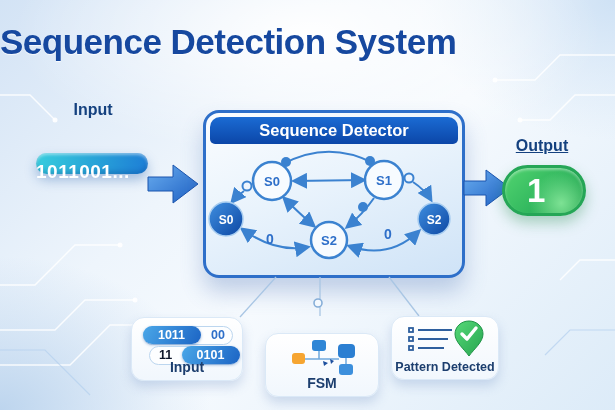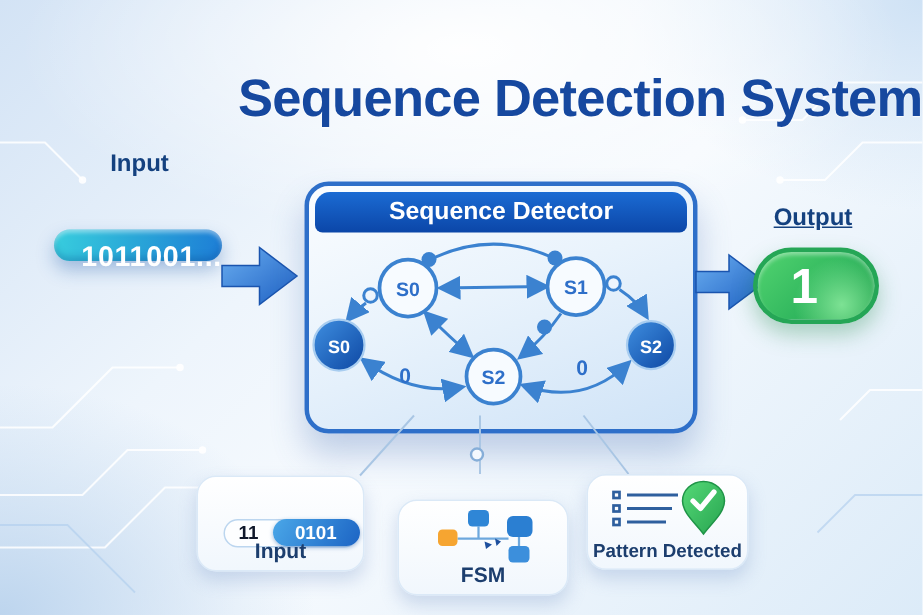--- a/index.html
+++ b/index.html
@@ -7,51 +7,49 @@
     width:615px;height:410px;position:relative;overflow:hidden;
     font-family:"Liberation Sans",sans-serif;
     background:
       radial-gradient(ellipse 420px 180px at 50% 8%, rgba(255,255,255,0.95) 0%, rgba(255,255,255,0) 70%),
       radial-gradient(ellipse 300px 220px at 0% 100%, #bdd5ee 0%, rgba(189,213,238,0) 70%),
       radial-gradient(ellipse 280px 200px at 100% 0%, #cfe2f5 0%, rgba(207,226,245,0) 70%),
       linear-gradient(135deg,#d3e3f5 0%, #eef5fc 35%, #f6fafe 55%, #dcebf8 100%);
   }
   .abs{position:absolute;}
   #title{
-    top:22px;left:0;width:615px;text-align:right;
+    top:22px;left:0;width:615px;text-align:left;
     font-size:35px;font-weight:bold;color:#16489f;letter-spacing:-0.5px;
     text-shadow:0 1px 1px rgba(255,255,255,0.8);
-    margin-top:24px;
   }
   .io-label{font-weight:bold;color:#14417f;text-align:center;}
   #input-label{left:32px;top:100px;width:122px;font-size:16px;line-height:20px;}
   #output-label{left:492px;top:137px;width:100px;font-size:16px;text-decoration:underline;}
   #input-pill{
     left:36px;top:153px;width:112px;height:21px;border-radius:19px;
     background:linear-gradient(100deg,#38cede 0%,#2aa9d8 45%,#1d7dd6 100%);
-    color:#fff;font-size:19px;font-weight:bold;text-align:right;line-height:38px;
+    color:#fff;font-size:19px;font-weight:bold;text-align:left;line-height:38px;
     letter-spacing:0.5px;
     box-shadow:0 6px 12px rgba(30,90,170,0.35), inset 0 -3px 4px rgba(0,60,130,0.25), inset 0 2px 3px rgba(255,255,255,0.45);
   }
   #output-pill{
     left:502px;top:165px;width:84px;height:51px;border-radius:26px;box-sizing:border-box;
     border:3px solid #25a656;
     background:
       radial-gradient(circle at 72% 78%, #7de294 0%, rgba(125,226,148,0) 48%),
       linear-gradient(135deg,#52d470 0%,#31b75e 55%,#219f4b 100%);
     box-shadow:0 7px 14px rgba(40,140,80,0.35), inset 0 2px 3px rgba(255,255,255,0.4);
     color:#fff;font-size:33px;font-weight:bold;
   }
   #output-pill span{position:absolute;left:22px;top:4px;}
   #detector{
     left:203px;top:110px;width:262px;height:168px;border-radius:16px;box-sizing:border-box;
     border:3px solid #2e6fc9;
     background:linear-gradient(160deg,#fbfdff 0%,#e9f3fc 45%,#cfe3f7 100%);
     box-shadow:0 14px 22px rgba(70,110,180,0.30);
-    margin-top:11px;
   }
   #detector-header{
     position:absolute;left:4px;right:4px;top:4px;height:27px;
     border-radius:10px 10px 5px 5px;
     background:linear-gradient(180deg,#1b6bd3 0%,#0b46a8 100%);
     color:#fff;font-size:16.5px;font-weight:bold;text-align:center;line-height:27px;
   }
   .card{
     background:linear-gradient(180deg,#ffffff 0%,#f1f7fd 100%);
     border:1px solid #dbe9f7;border-radius:13px;box-sizing:border-box;
@@ -195,20 +193,24 @@
 <svg class="abs" style="left:0;top:0;" width="615" height="410" viewBox="0 0 615 410">
   <g stroke="#a9c6e4" stroke-width="1.3" fill="none">
     <line x1="276" y1="277" x2="240" y2="317"></line>
     <line x1="320" y1="277" x2="320" y2="316"></line>
     <line x1="389" y1="277" x2="419" y2="316"></line>
   </g>
   <circle cx="318" cy="303" r="4" fill="#f4f9fe" stroke="#86aed8" stroke-width="1.6"></circle>
 </svg>
 
 <div id="card-input" class="abs card">
+  <div id="bit-row-1" class="bit-row">
+    <div class="bit-fill left">1011</div>
+    <div class="bit-rest">00</div>
+  </div>
   <div id="bit-row-2" class="bit-row">
     <div class="bit-prefix">11</div>
     <div class="bit-fill right">0101</div>
   </div>
   <div class="card-label">Input</div>
 </div>
 
 <div id="card-fsm" class="abs card">
   <svg class="abs" style="left:24px;top:6px;" width="66" height="38" viewBox="0 0 66 38">
     <g stroke="#6ea8dd" stroke-width="1.5" fill="none">

